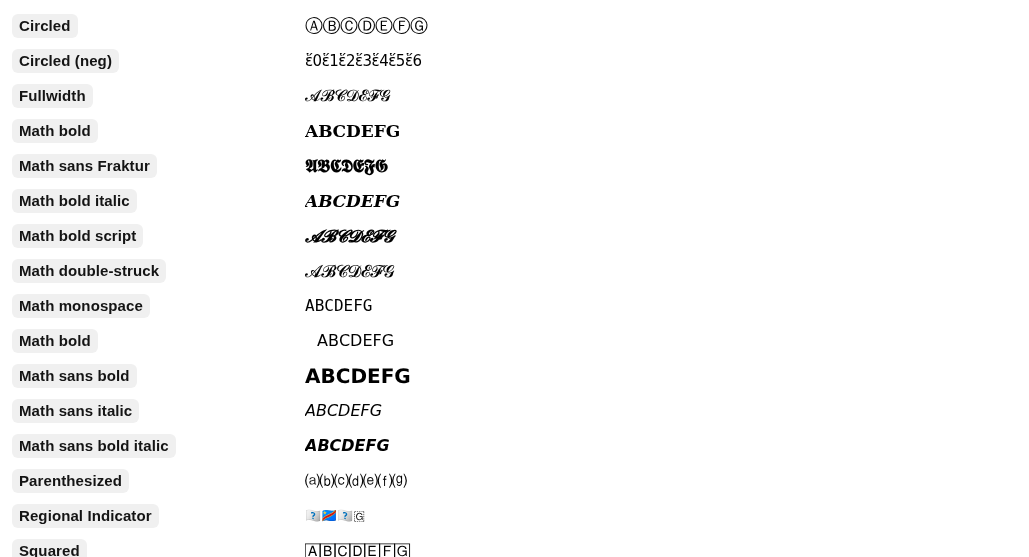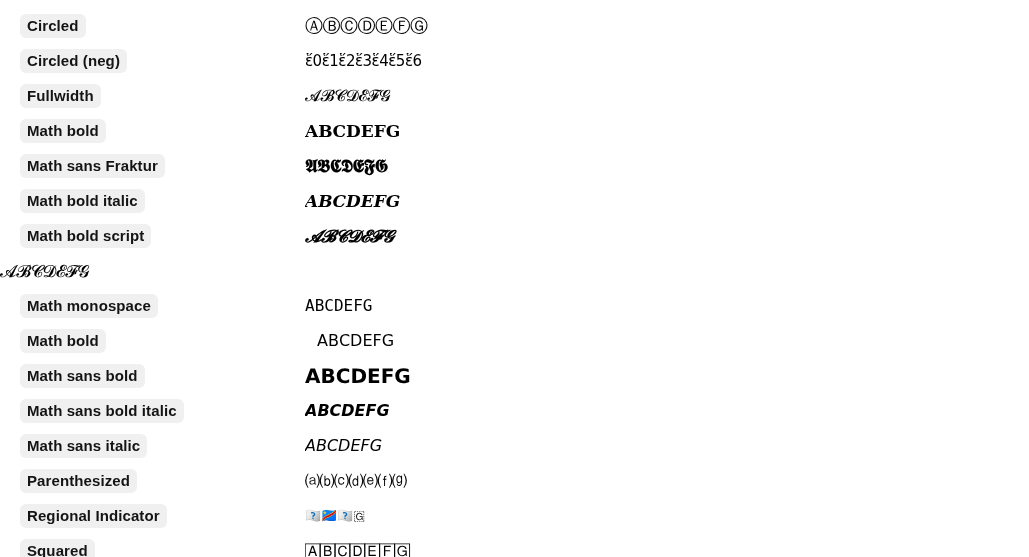--- a/index.html
+++ b/index.html
@@ -23,21 +23,21 @@
   .variant-row {
     display: flex;
     align-items: center;
     height: 35px;
     box-sizing: border-box;
   }
 
   .label-cell {
     width: 305px;
     flex: 0 0 305px;
-    padding-left: 20px;
+    padding-left: 12px;
     box-sizing: border-box;
     display: flex;
     align-items: flex-end;
   }
 
   .label-pill {
     display: inline-block;
     background: #f0f0f0;
     border-radius: 6px;
     padding: 3px 7px 4px 7px;
@@ -135,20 +135,23 @@
     </div>
     <div class="variant-row">
       <div class="label-cell">
         <span class="label-pill">Math bold script</span>
       </div>
       <div class="sample-cell">
         <span class="sample s-boldscript">𝓐𝓑𝓒𝓓𝓔𝓕𝓖</span>
       </div>
     </div>
     <div class="variant-row">
+      <div class="label-cell">
+        <span class="label-pill">Math double-struck</span>
+      </div>
       <div class="sample-cell">
         <span class="sample s-dblstruck">𝓐𝓑𝓒𝓓𝓔𝓕𝓖</span>
       </div>
     </div>
     <div class="variant-row">
       <div class="label-cell">
         <span class="label-pill">Math monospace</span>
       </div>
       <div class="sample-cell">
         <span class="sample s-monospace">𝙰𝙱𝙲𝙳𝙴𝙵𝙶</span>
@@ -165,36 +168,36 @@
     <div class="variant-row">
       <div class="label-cell">
         <span class="label-pill">Math sans bold</span>
       </div>
       <div class="sample-cell">
         <span class="sample s-sansbold">𝗔𝗕𝗖𝗗𝗘𝗙𝗚</span>
       </div>
     </div>
     <div class="variant-row">
       <div class="label-cell">
+        <span class="label-pill">Math sans italic</span>
+      </div>
+      <div class="sample-cell">
+        <span class="sample s-sansitalic">𝘈𝘉𝘊𝘋𝘌𝘍𝘎</span>
+      </div>
+    </div>
+    <div class="variant-row">
+      <div class="label-cell">
         <span class="label-pill">Math sans bold italic</span>
       </div>
       <div class="sample-cell">
         <span class="sample s-sansbi">𝘼𝘽𝘾𝘿𝙀𝙁𝙂</span>
       </div>
     </div>
     <div class="variant-row">
       <div class="label-cell">
-        <span class="label-pill">Math sans italic</span>
-      </div>
-      <div class="sample-cell">
-        <span class="sample s-sansitalic">𝘈𝘉𝘊𝘋𝘌𝘍𝘎</span>
-      </div>
-    </div>
-    <div class="variant-row">
-      <div class="label-cell">
         <span class="label-pill">Parenthesized</span>
       </div>
       <div class="sample-cell">
         <span class="sample s-paren">⒜⒝⒞⒟⒠⒡⒢</span>
       </div>
     </div>
     <div class="variant-row">
       <div class="label-cell">
         <span class="label-pill">Regional Indicator</span>
       </div>

